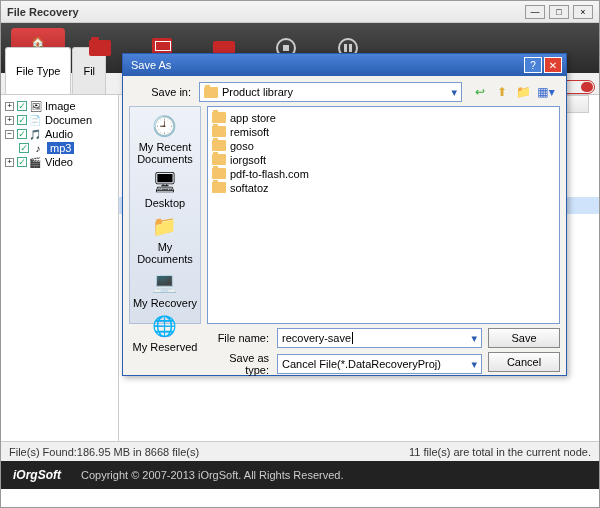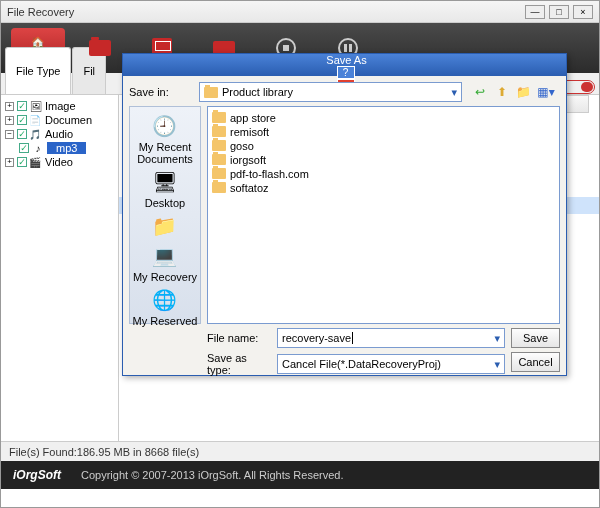--- a/index.html
+++ b/index.html
@@ -1,19 +1,19 @@
 <!DOCTYPE html>
 <html><head>
 <meta charset="utf-8">
 <style>
 * { box-sizing: border-box; margin: 0; padding: 0; font-family: Tahoma, Arial, sans-serif; font-size: 11px; }
 body { width: 600px; height: 508px; background: #fff; overflow: hidden; position: relative; border: 1px solid #999; }
 
 .titlebar { height: 22px; background: linear-gradient(#f5f5f5,#e8e8e8); display: flex; align-items: center; padding: 0 6px; border-bottom: 1px solid #ccc; }
-.titlebar .title { flex: 1; color: #333; }
+.titlebar .title { flex: 1; color: #333; font-weight: bold; }
 .titlebar .winbtn { width: 20px; height: 14px; margin-left: 4px; border: 1px solid #999; background: #eee; display: flex; align-items: center; justify-content: center; font-size: 9px; }
 
 .toolbar { height: 50px; background: linear-gradient(#4a4a4a,#2b2b2b); display: flex; align-items: center; padding: 0 6px; }
 .toolbtn { width: 54px; height: 40px; margin: 0 4px; display: flex; flex-direction: column; align-items: center; justify-content: center; color: #fff; font-size: 9px; }
 .toolbtn.home { background: linear-gradient(#d44,#a22); border-radius: 4px; }
 .toolbtn .tb-icon { width: 22px; height: 18px; display: flex; align-items: center; justify-content: center; }
 .tb-folder { background:#c62828; width:22px;height:16px;border-radius:2px;position:relative; }
 .tb-folder::before{content:"";position:absolute;top:-3px;left:2px;width:8px;height:3px;background:#c62828;border-radius:1px;}
 .tb-disk{ background:#c62828;width:20px;height:20px;border-radius:2px;position:relative;}
 .tb-disk::before{content:"";position:absolute;top:3px;left:3px;width:14px;height:8px;border:1px solid #fff;}
@@ -29,64 +29,64 @@
 .tab.active { background: #fff; }
 .toggle { margin-left:auto; width:36px;height:14px;border:1px solid #c33;border-radius:7px;display:flex;align-items:center;justify-content:flex-end;padding:0 1px;}
 .toggle span{width:12px;height:10px;background:#c33;border-radius:5px;}
 
 .content { display: flex; height: 346px; position: relative; }
 .sidebar { width: 118px; border-right: 1px solid #ccc; background: #fff; padding: 4px; overflow: hidden;}
 .tree-item { display: flex; align-items: center; gap: 3px; padding: 1px 0; }
 .tree-box{width:9px;height:9px;border:1px solid #888;display:flex;align-items:center;justify-content:center;font-size:8px;line-height:1;}
 .tree-check{width:10px;height:10px;border:1px solid #4a8;background:#fff;display:flex;align-items:center;justify-content:center;color:#2a6;font-size:9px;}
 .tree-icon{width:12px;height:12px;display:flex;align-items:center;justify-content:center;font-size:10px;}
-.tree-item.selected .tree-label{background:#2a64c8;color:#fff;padding:0 9px;}
+.tree-item.selected .tree-label{background:#2a64c8;color:#fff;padding:0 3px;}
 .tree-item.ind1{padding-left:14px;}
 
 .filepanel { flex: 1; background: #fff; position: relative;}
 .filerows{}
 .filerow{display:flex;align-items:center;height:17px;padding:0 4px;}
 .filerow.sel{background:#cfe3fb;}
 .fr-check{width:11px;height:11px;border:1px solid #4a8;display:flex;align-items:center;justify-content:center;color:#2a6;font-size:9px;margin-right:4px;}
 .fr-icon{width:12px;height:12px;margin-right:4px;font-size:10px;color:#f4b400;}
 .fr-name{width:208px;}
 .fr-size{width:80px;}
 .fr-time{flex:1;}
 .time-header{position:absolute;right:10px;top:0;width:120px;background:linear-gradient(#f8f8f8,#e8e8e8);border:1px solid #ccc;padding:2px 6px;}
 
 .statusbar{height:20px;background:#f0f0f0;border-top:1px solid #ccc;display:flex;align-items:center;padding:0 8px;color:#333;}
 .statusbar .right{margin-left:auto;}
 .footer{height:28px;background:#222;color:#ccc;display:flex;align-items:center;padding:0 12px;}
 .footer .brand{font-style:italic;font-weight:bold;color:#fff;margin-right:20px;font-size:12px;}
 
 
 .dialog{position:absolute;left:121px;top:52px;width:445px;height:323px;background:#f3f2ee;border:1px solid #2a5db0;box-shadow:2px 2px 6px rgba(0,0,0,0.3);}
-.dlg-title{height:22px;background:linear-gradient(#4a82d8,#2a5db0);display:flex;align-items:center;color:#fff;padding:0 4px;flex-direction:column;}
+.dlg-title{height:22px;background:linear-gradient(#4a82d8,#2a5db0);display:flex;align-items:center;color:#fff;padding:0 4px;}
 .dlg-title .t{flex:1;padding-left:4px;}
 .dlg-tbtn{width:18px;height:16px;margin-left:2px;display:flex;align-items:center;justify-content:center;border:1px solid #fff;font-size:10px;}
 .dlg-tbtn.help{background:#4a82d8;}
 .dlg-tbtn.close{background:#e04030;color:#fff;}
 .dlg-body{padding:6px;}
 .dlg-row{display:flex;align-items:center;margin-bottom:4px;gap:4px;}
-.dlg-label{width:66px;text-align:left;padding-right:4px;}
+.dlg-label{width:66px;text-align:right;padding-right:4px;}
 .dlg-select{flex:1;height:20px;border:1px solid #7a9bd0;background:#fff;display:flex;align-items:center;padding:0 4px;}
 .dlg-select .arrow{margin-left:auto;color:#2a5db0;}
 .dlg-navicons{display:flex;gap:6px;padding:0 6px;}
 .dlg-navicons span{width:16px;height:16px;display:flex;align-items:center;justify-content:center;font-size:12px;}
 .dlg-main{display:flex;gap:6px;height:218px;}
 .dlg-side{width:72px;background:linear-gradient(#eef2f8,#d8e0ec);border:1px solid #b0c0d8;display:flex;flex-direction:column;align-items:center;padding:6px 2px;gap:4px;}
 .dlg-side-item{display:flex;flex-direction:column;align-items:center;gap:2px;text-align:center;font-size:9px;cursor:pointer;}
 .dlg-side-item .ic{width:28px;height:26px;display:flex;align-items:center;justify-content:center;font-size:20px;}
 .dlg-list{flex:1;background:#fff;border:1px solid #7a9bd0;padding:4px;}
 .dlg-list-item{display:flex;align-items:flex-start;gap:4px;padding:1px 0;}
 .dlg-folder{width:14px;height:11px;background:#f4c56a;border-radius:1px;position:relative;}
 .dlg-folder::before{content:"";position:absolute;top:-2px;left:1px;width:5px;height:2px;background:#f4c56a;}
 .dlg-bottom{display:flex;gap:6px;margin-top:4px;}
 .dlg-bottom-left{flex:1;}
-.dlg-btn{width:49px;height:20px;border:1px solid #888;background:linear-gradient(#fdfdfd,#e6e6e6);display:flex;align-items:center;justify-content:center;margin-bottom:4px;cursor:pointer;}
+.dlg-btn{width:72px;height:20px;border:1px solid #888;background:linear-gradient(#fdfdfd,#e6e6e6);display:flex;align-items:center;justify-content:center;margin-bottom:4px;cursor:pointer;}
 
 .watermark{position:absolute;left:50%;top:42%;transform:translate(-50%,-50%);font-size:36px;color:rgba(150,150,150,0.35);font-weight:bold;pointer-events:none;white-space:nowrap;}
 .watermark small{display:block;font-size:16px;text-align:center;letter-spacing:2px;}
 </style>
 </head>
 <body>
 
 <div class="titlebar">
   <span class="title">File Recovery</span>
   <span class="winbtn">—</span>
@@ -244,20 +244,21 @@
           <span class="fr-name">my_song[1].mp3</span>
           <span class="fr-size">1 MB</span>
           <span class="fr-time">2012-2-6 23:32:13</span>
         </div>
       </div>
   </div>
 </div>
 
 <div class="statusbar">
   <span>File(s) Found:186.95 MB in 8668 file(s)</span>
+  <span class="right">11 file(s) are total in the current node.</span>
 </div>
 
 <div class="footer">
   <span class="brand">iOrgSoft</span>
   <span>Copyright © 2007-2013 iOrgSoft. All Rights Reserved.</span>
 </div>
 
 <div class="watermark">
   <span>安下载</span>
   <small>anxz.com</small>
@@ -289,20 +290,21 @@
         <div class="dlg-side-item">
             <span class="ic">🕘</span>
             <span>My Recent Documents</span>
           </div>
         <div class="dlg-side-item">
             <span class="ic">🖥</span>
             <span>Desktop</span>
           </div>
         <div class="dlg-side-item">
             <span class="ic">📁</span>
+            <span>My Documents</span>
           </div>
         <div class="dlg-side-item">
             <span class="ic">💻</span>
             <span>My Recovery</span>
           </div>
         <div class="dlg-side-item">
             <span class="ic">🌐</span>
             <span>My Reserved</span>
           </div>
       </div>

